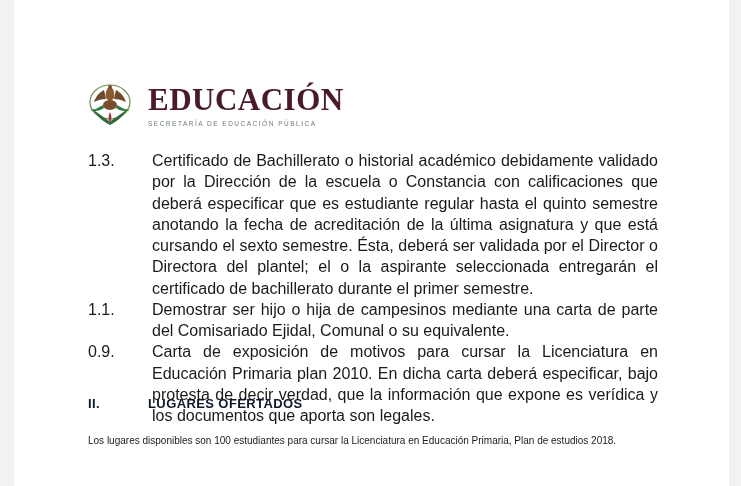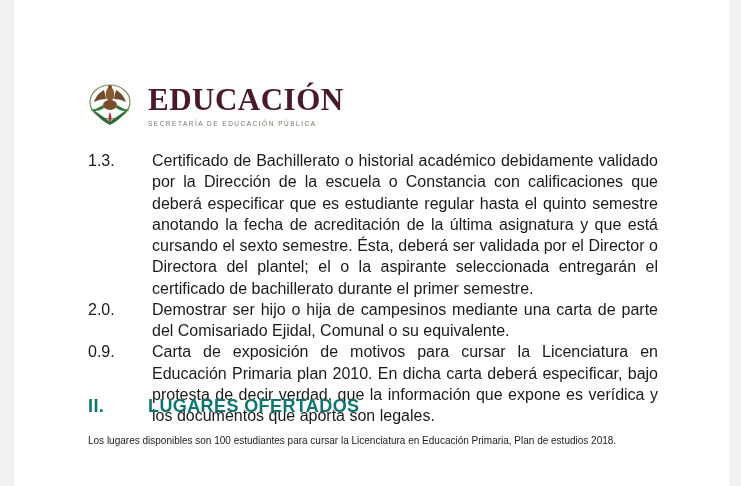--- a/index.html
+++ b/index.html
@@ -94,23 +94,23 @@
     text-align: justify;
     margin-left: 26px;
   }
   .section {
     position: absolute;
     left: 88px;
     top: 396px;
     width: 570px;
     display: flex;
     font-family: "Liberation Sans", sans-serif;
-    font-size: 18px;
+    font-size: 13px;
     font-weight: bold;
-    color: #0f766e;
+    color: #0f172a;
     letter-spacing: 0.4px;
   }
   .section-num {
     width: 60px;
     flex: 0 0 60px;
   }
   .para {
     position: absolute;
     left: 88px;
     top: 434px;
@@ -154,21 +154,21 @@
   </div>
 
   <div class="body-text">
 
     <div class="item">
       <div class="item-num">1.3.</div>
       <div class="item-body">Certificado de Bachillerato o historial académico debidamente validado por la Dirección de la escuela o Constancia con calificaciones que deberá especificar que es estudiante regular hasta el quinto semestre anotando la fecha de acreditación de la última asignatura y que está cursando el sexto semestre. Ésta, deberá ser validada por el Director o Directora del plantel; el o la aspirante seleccionada entregarán el certificado de bachillerato durante el primer semestre.</div>
     </div>
 
     <div class="item">
-      <div class="item-num">2.0.</div>
+      <div class="item-num">1.1.</div>
       <div class="item-body">Demostrar ser hijo o hija de campesinos mediante una carta de parte del Comisariado Ejidal, Comunal o su equivalente.</div>
     </div>
 
     <div class="item">
       <div class="item-num">0.9.</div>
       <div class="item-body">Carta de exposición de motivos para cursar la Licenciatura en Educación Primaria plan 2010. En dicha carta deberá especificar, bajo protesta de decir verdad, que la información que expone es verídica y los documentos que aporta son legales.</div>
     </div>
 
   </div>
 

